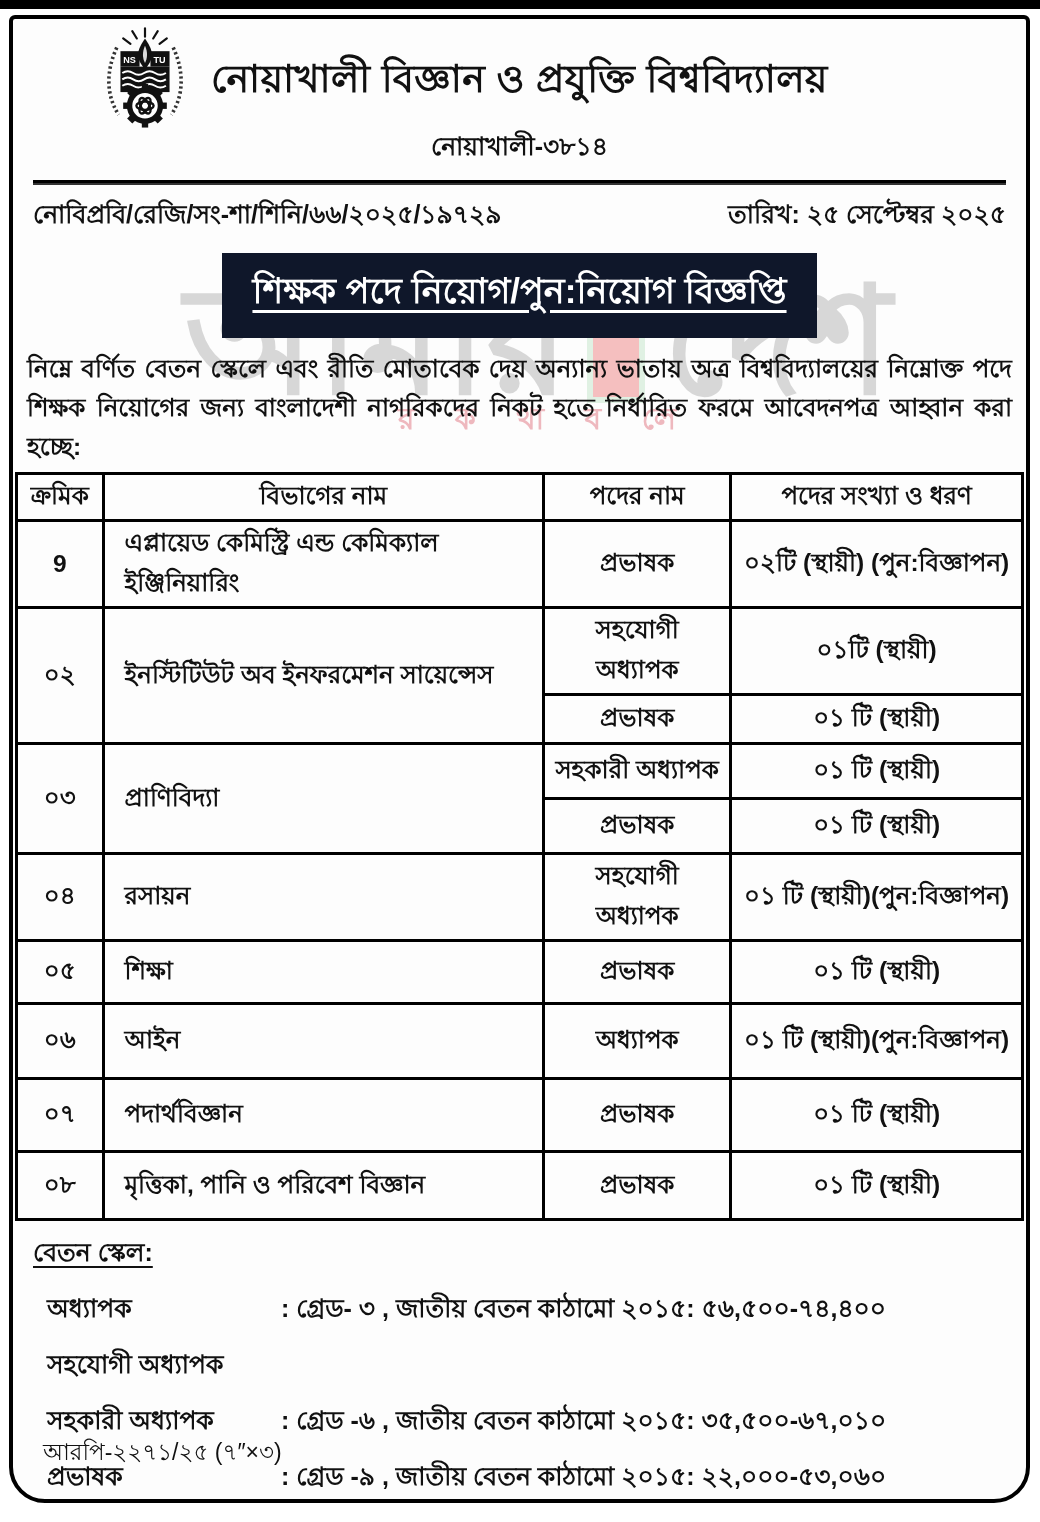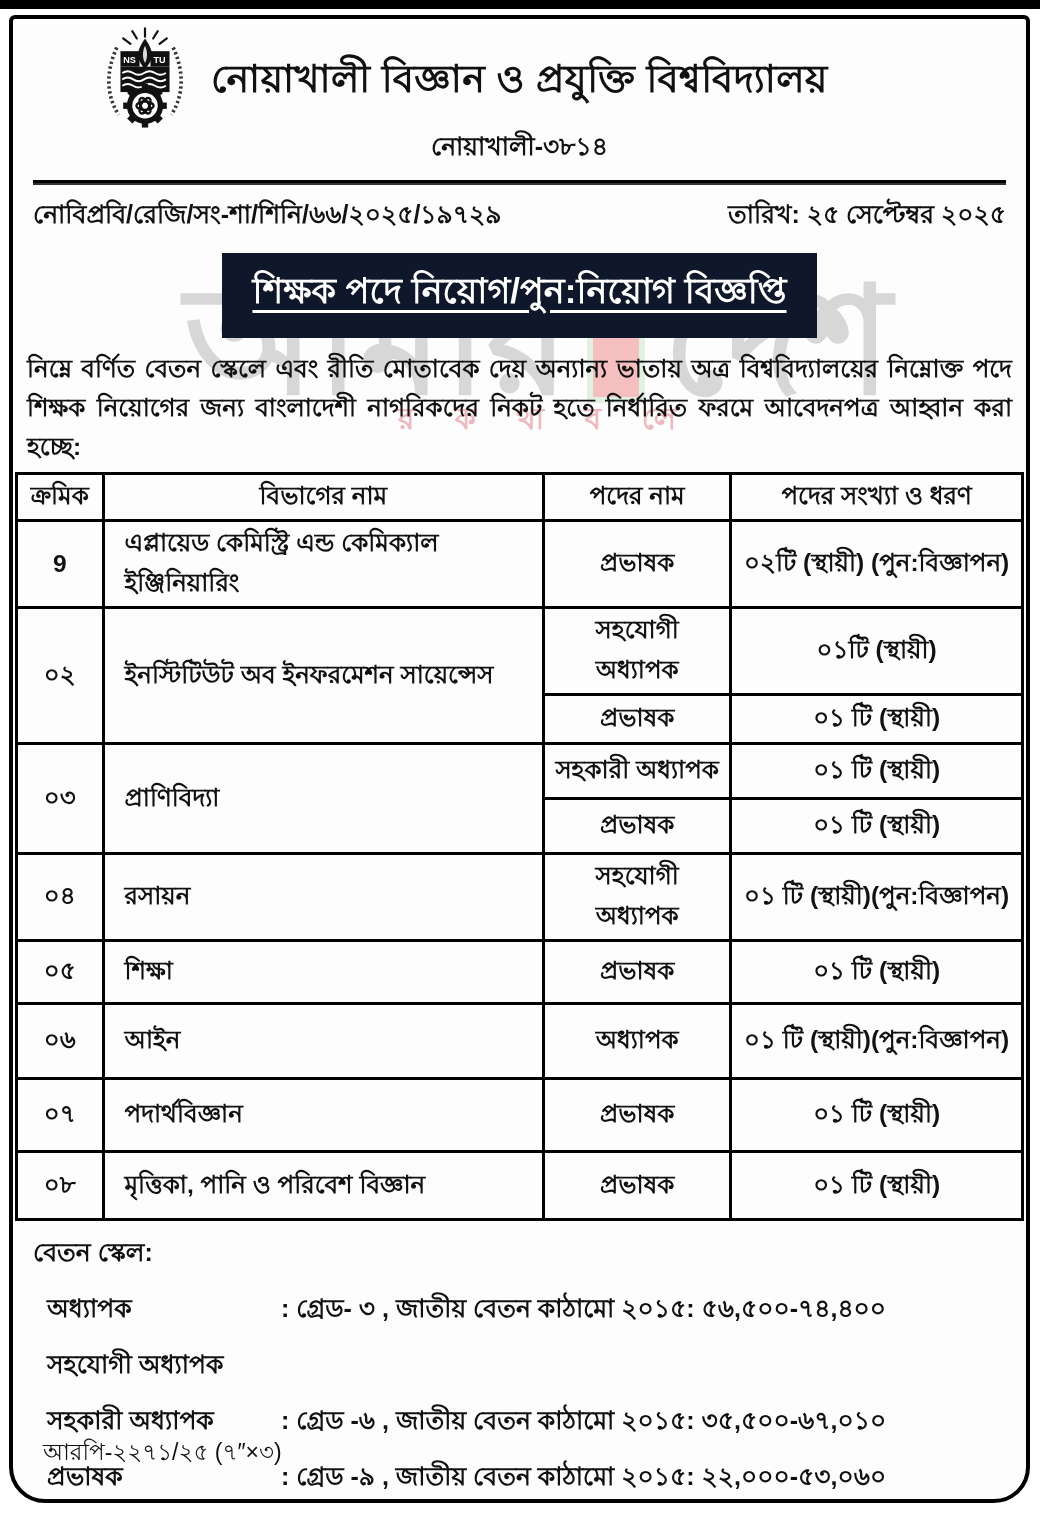--- a/index.html
+++ b/index.html
@@ -81,21 +81,21 @@
   tr.r3b   { height: 55px; }
   tr.r4    { height: 64px; margin-left: 16px; }
   tr.r5    { height: 63px; }
   tr.r6    { height: 75px; }
   tr.r7    { height: 73px; }
   tr.r8    { height: 68px; }
   td.vtop  { vertical-align: top; padding-top: 7px; }
 
   
   .salary { margin: 12px 6px 0; font-size: 25px; font-weight: bold; }
-  .salary-heading { display: inline-block; text-underline-offset: 5px; }
+  .salary-heading { display: inline-block; text-decoration: underline; text-underline-offset: 5px; }
   .salary-row { display: flex; margin-top: 13px; }
   .salary-label { width: 248px; padding-left: 14px; }
 
   .footer-code { position: absolute; left: 30px; bottom: 26px; font-size: 23px; font-weight: normal; z-index: 1; }
 </style>
 </head>
 <body>
 
 <div class="topbar"></div>
 

